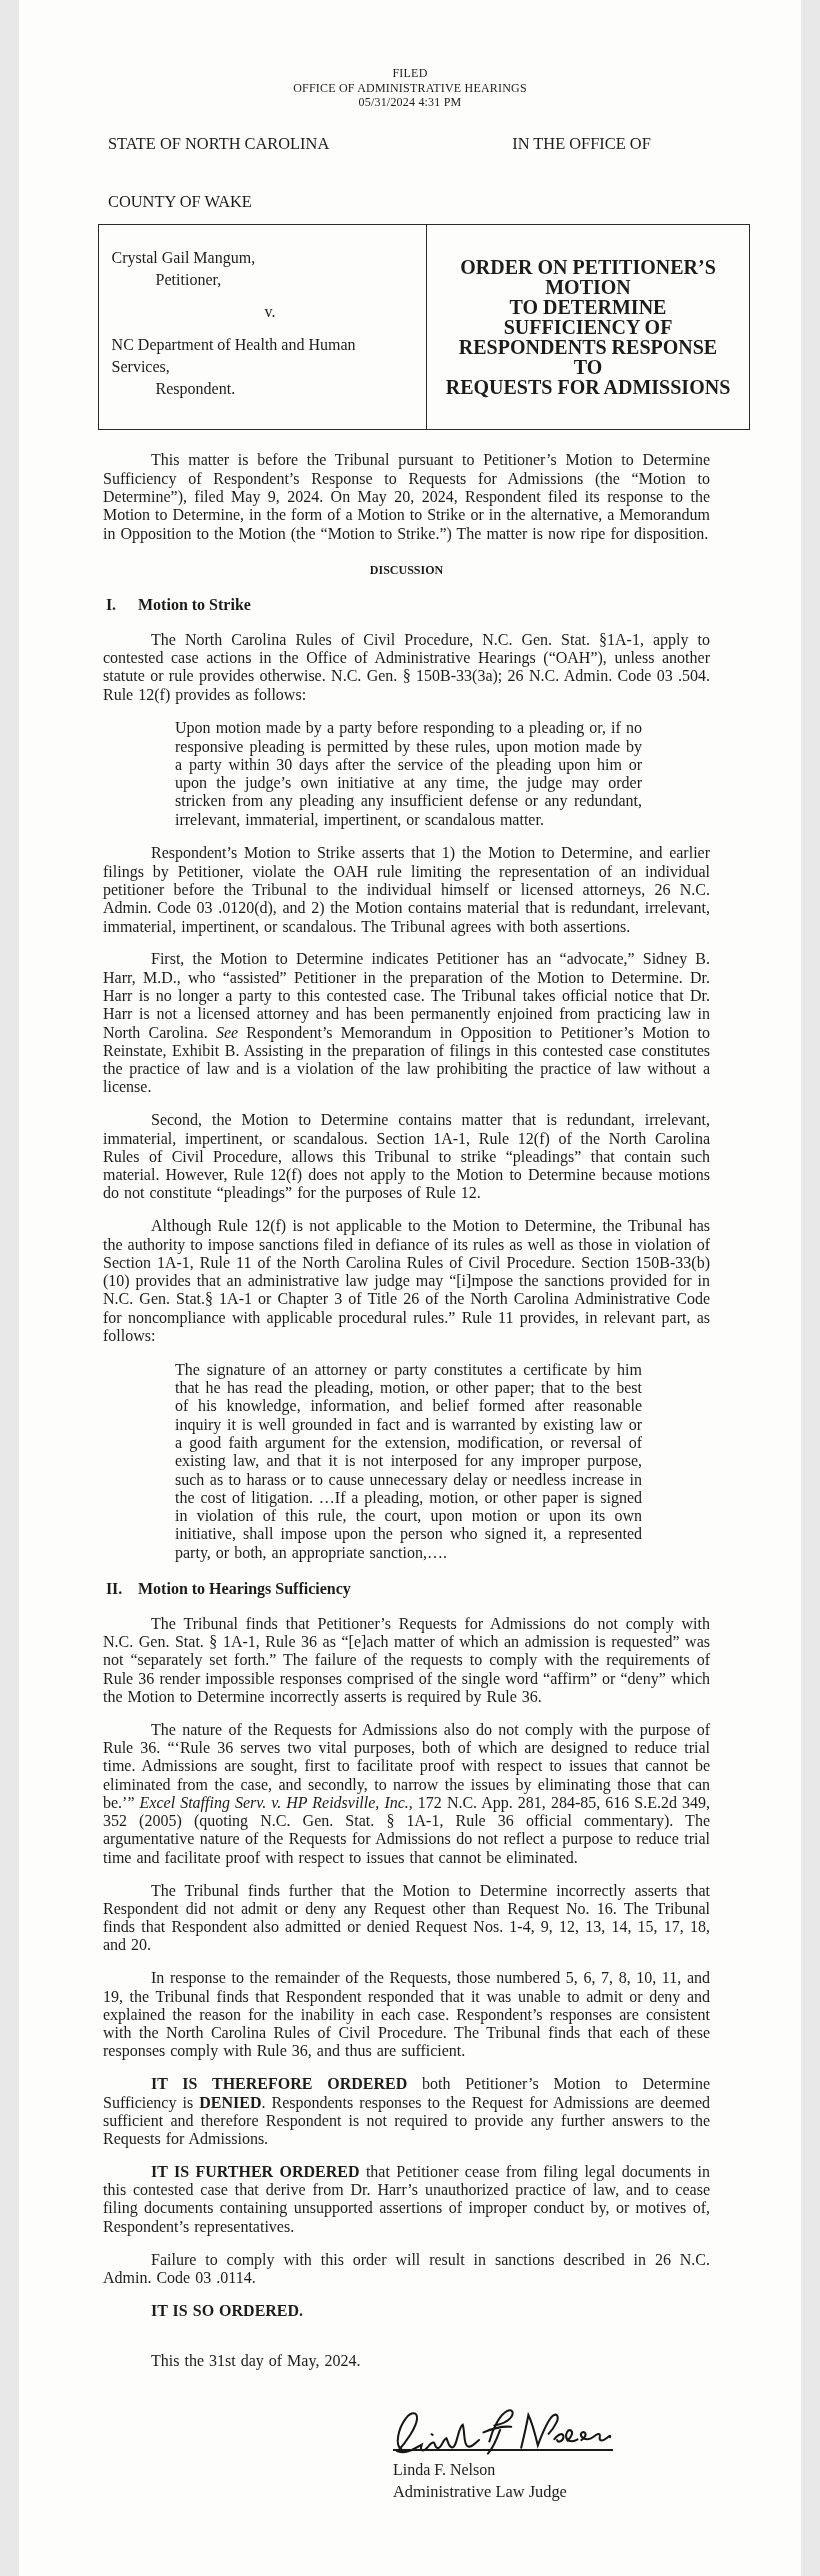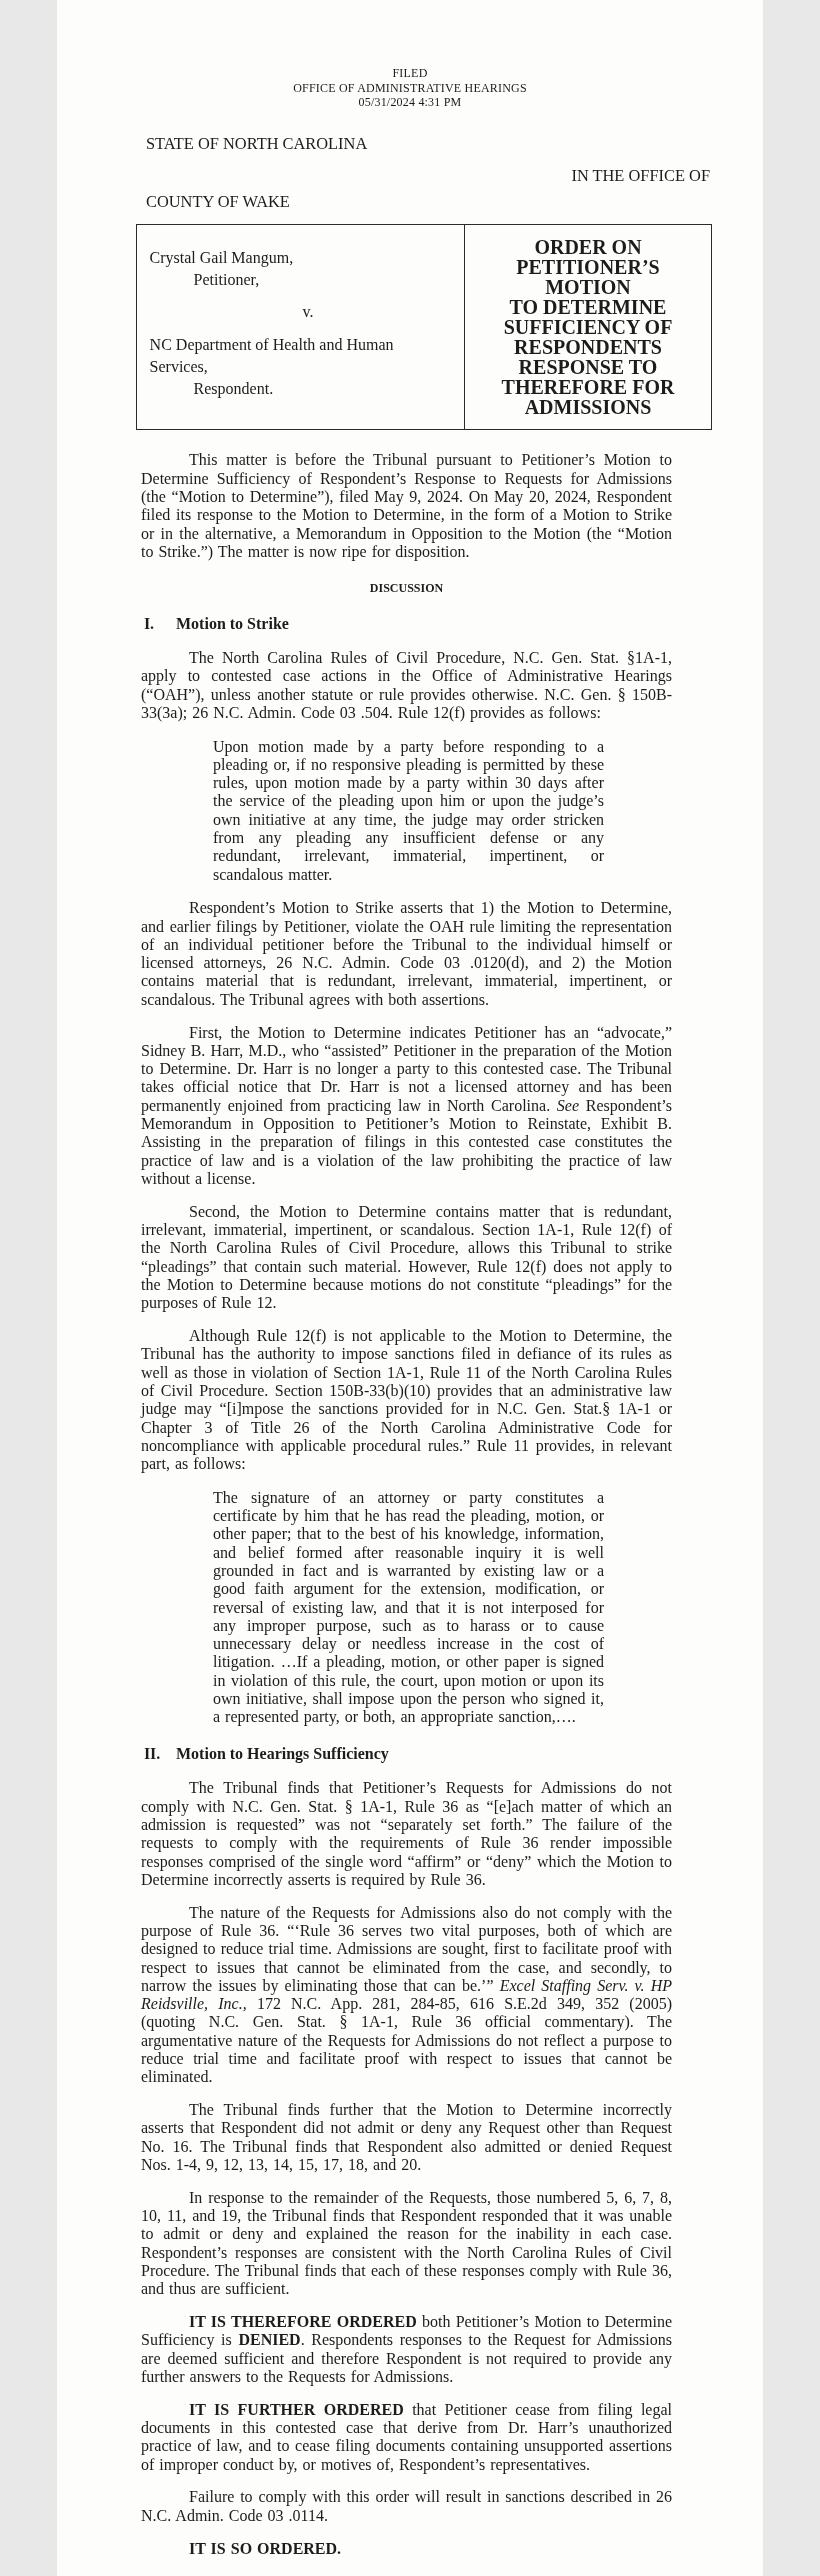--- a/index.html
+++ b/index.html
@@ -1,28 +1,28 @@
 <!DOCTYPE html>
 <html><head>
 <meta charset="utf-8">
 <style>
   * { margin:0; padding:0; box-sizing:border-box; }
   html,body { background:#e8e8e8; }
   .page {
-    width:706px; height:2576px; margin:0 auto; background:#fdfdfc;
+    width:782px; height:2576px; margin:0 auto; background:#fdfdfc;
     color:#1c1c1c; font-family:"Liberation Serif","DejaVu Serif",serif;
     font-size:16px; position:relative; overflow:hidden;
   }
   .stamp { padding-top:66px; text-align:center; font-size:12px; line-height:14.5px; letter-spacing:0.2px; }
   .court-header {
     display:grid; grid-template-columns:1fr 333px;
     margin:19.3px 53px 0 89px; font-size:16.4px; line-height:29px;
   }
   .hdr-left .spacer { height:29px; }
-  .hdr-right { text-align:right;margin-top:32px; }
+  .hdr-right { text-align:center; }
   .caption-box {
     margin:8.7px 51px 0 79px; border:1.9px solid #2a2a2a; display:flex; min-height:206px;
   }
   .cap-left { width:328px; border-right:1.9px solid #2a2a2a; padding:22px 7.7px 17.4px 12.6px; line-height:22px; }
   .cap-left .indent1 { padding-left:44px; }
   .cap-left .versus { padding-left:153px; margin:9.7px 0 10.6px; }
   .cap-right {
     flex:1; display:flex; flex-direction:column; align-items:center; justify-content:center;
     text-align:center; font-weight:bold; padding:9.7px 15.4px; line-height:20px; font-size:20px;
   }
@@ -69,21 +69,21 @@
       <div class="indent1">Petitioner,</div>
       <div class="versus">v.</div>
       <div>NC Department of Health and Human</div>
       <div>Services,</div>
       <div class="indent1">Respondent.</div>
     </div>
     <div class="cap-right">
       <div>ORDER ON PETITIONER’S MOTION</div>
       <div>TO DETERMINE SUFFICIENCY OF</div>
       <div>RESPONDENTS RESPONSE TO</div>
-      <div>THEREFORE FOR ADMISSIONS</div>
+      <div>REQUESTS FOR ADMISSIONS</div>
     </div>
   </div>
 
   <div class="body-text">
 
     <p class="para">This matter is before the Tribunal pursuant to Petitioner’s Motion to Determine Sufficiency of Respondent’s Response to Requests for Admissions (the “Motion to Determine”), filed May 9, 2024. On May 20, 2024, Respondent filed its response to the Motion to Determine, in the form of a Motion to Strike or in the alternative, a Memorandum in Opposition to the Motion (the “Motion to Strike.”) The matter is now ripe for disposition.</p>
 
     <div class="center-head">DISCUSSION</div>
 
     <div class="sec-head">

